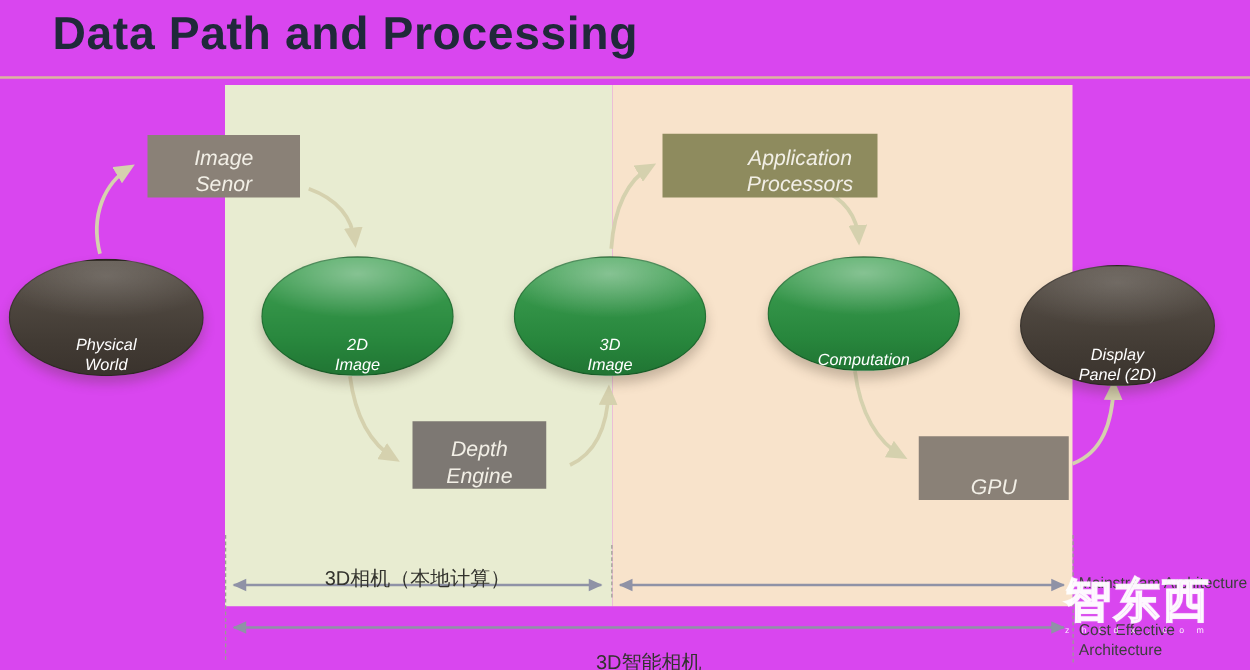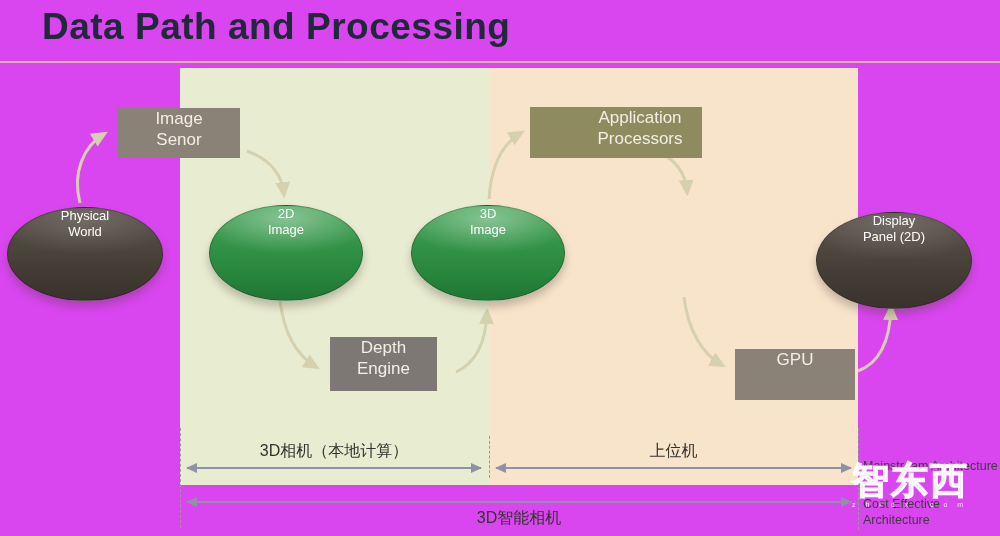--- a/index.html
+++ b/index.html
@@ -9,22 +9,22 @@
   .page-title{position:absolute;left:42px;top:6px;margin:0;font-size:37px;font-weight:bold;
     color:#20293a;letter-spacing:.5px;}
   .title-underline{position:absolute;left:0;top:61px;width:1000px;height:2px;background:#dcb5a0;}
 
   .region{position:absolute;top:68px;height:417px;}
   .region.green{left:180px;width:310px;background:#e8ecd1;}
   .region.orange{left:490px;width:368px;background:#f8e3cb;}
 
   svg.flow{position:absolute;left:0;top:0;width:1000px;height:536px;pointer-events:none;}
 
-  .node{position:absolute;display:flex;align-items:flex-start;justify-content:center;
-    text-align:center;color:#ffffff;white-space:pre-line;line-height:1.25;}
+  .node{position:absolute;display:flex;align-items:flex-end;justify-content:center;
+    text-align:center;color:#ffffff;white-space:pre-line;line-height:1.25;font-style:italic;}
   .ellipse{border-radius:50%;font-size:13px;
     box-shadow:0 6px 9px rgba(70,55,40,.28);border:1px solid rgba(0,0,0,.22);}
   .ellipse.green{background:
     radial-gradient(ellipse 95% 60% at 50% 14%, rgba(255,255,255,.38), rgba(255,255,255,0) 62%),
     linear-gradient(#41a355,#28873d 70%,#207533);}
   .ellipse.dark{background:
     radial-gradient(ellipse 95% 60% at 50% 14%, rgba(255,255,255,.16), rgba(255,255,255,0) 62%),
     linear-gradient(#5b534b,#423b34 70%,#3a332d);}
   .box{font-size:17px;color:#f2efe6;}
   .box.gray{background:#8a8177;}
@@ -48,21 +48,21 @@
 
   .harrow{position:absolute;height:2px;background:#8f92a6;}
   .harrow::before,.harrow::after{content:"";position:absolute;top:-4px;width:0;height:0;
     border-top:5px solid transparent;border-bottom:5px solid transparent;}
   .harrow::before{left:-1px;border-right:11px solid #8f92a6;}
   .harrow::after{right:-1px;border-left:11px solid #8f92a6;}
   .ha1{left:187px;top:467px;width:294px;}
   .ha2{left:496px;top:467px;width:355px;}
   .ha3{left:187px;top:501px;width:664px;}
 
-  .label-cn{position:absolute;font-size:16px;color:#33332e;text-align:center;}
+  .label-cn{position:absolute;font-size:16px;color:#33332e;text-align:center;margin-top:12px;}
   .lc1{left:187px;top:441px;width:294px;}
   .lc2{left:496px;top:441px;width:355px;}
   .lc3{left:187px;top:508px;width:664px;}
 
   .label-en{position:absolute;font-size:12.5px;color:#3d3d3d;line-height:1.25;}
   .le1{left:863px;top:459px;width:140px;white-space:nowrap;}
   .le2{left:863px;top:497px;width:92px;}
 
   .watermark{position:absolute;left:852px;top:462px;z-index:6;text-align:left;pointer-events:none;}
   .watermark .wm-main{font-size:37px;font-weight:bold;letter-spacing:2px;
@@ -104,20 +104,23 @@
 World</span>
   </div>
   <div class="node ellipse green n-2d">
     <span>2D
 Image</span>
   </div>
   <div class="node ellipse green n-3d">
     <span>3D
 Image</span>
   </div>
+  <div class="node ellipse green n-comp">
+    <span>Computation</span>
+  </div>
   <div class="node ellipse dark n-display">
     <span>Display
 Panel (2D)</span>
   </div>
 
   <div class="node box gray n-senor">
     <span>Image
 Senor</span>
   </div>
   <div class="node box olive n-ap">
@@ -134,21 +137,20 @@
 
   <div class="dash-v dash-a"></div>
   <div class="dash-v dash-b"></div>
   <div class="dash-v dash-c"></div>
 
   <div class="harrow ha1"></div>
   <div class="harrow ha2"></div>
   <div class="harrow ha3"></div>
 
   <div class="label-cn lc1">3D相机（本地计算）</div>
-  <div class="label-cn lc2">上位机</div>
   <div class="label-cn lc3">3D智能相机</div>
 
   <div class="label-en le1">Mainstream Architecture</div>
   <div class="label-en le2">Cost Effective Architecture</div>
 
   <div class="watermark">
     <div class="wm-main">智东西</div>
     <div class="wm-sub">z h i d x . c o m</div>
   </div>
 

